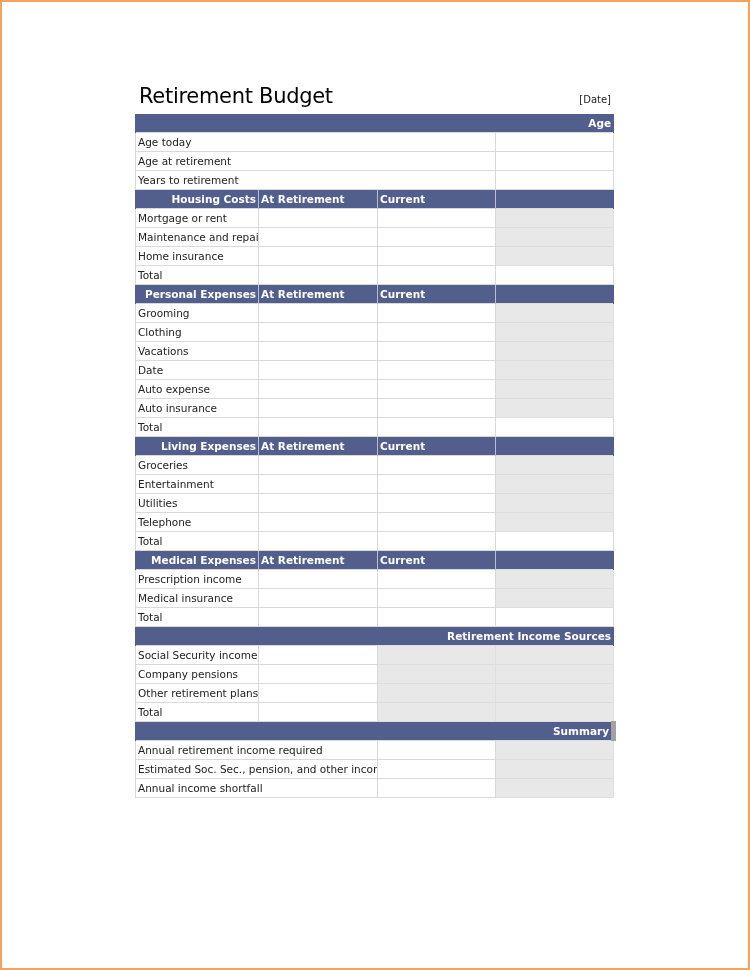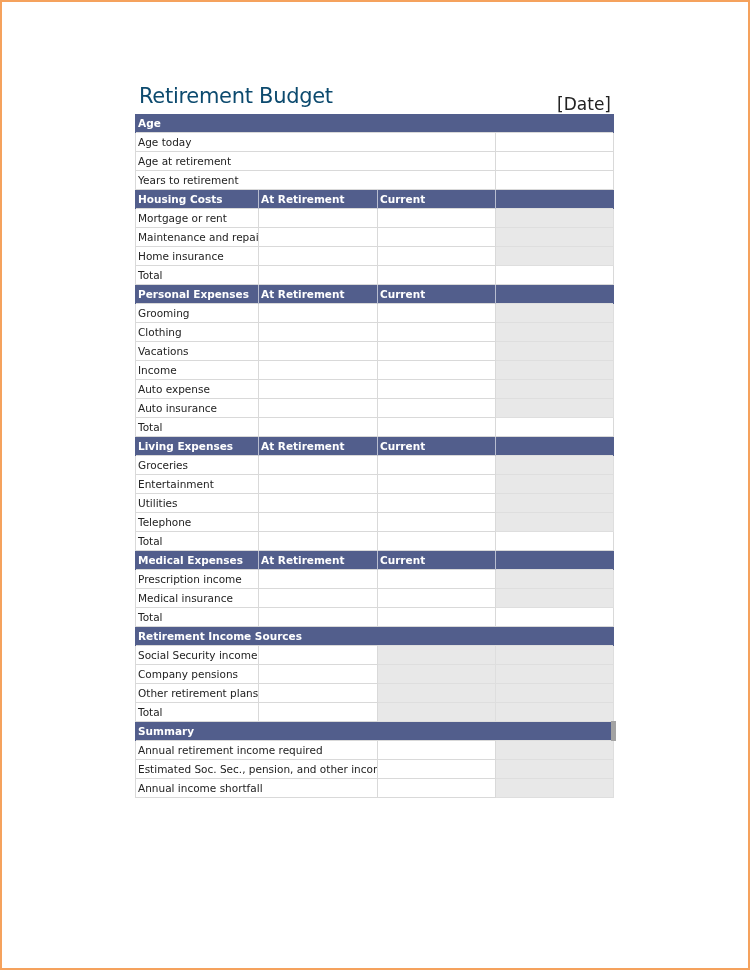--- a/index.html
+++ b/index.html
@@ -1,26 +1,26 @@
 <!DOCTYPE html>
 <html><head>
 <meta charset="utf-8">
 <style>
   html, body { margin:0; padding:0; }
   body { width:750px; height:970px; background:#fff; position:relative; overflow:hidden;
          font-family:"DejaVu Sans", sans-serif; }
   .frame { position:absolute; left:0; top:0; width:746px; height:966px; border:2px solid #f5a25d; border-right:none; border-bottom:none; }
   .frame-r { position:absolute; right:0; top:0; width:2px; height:970px; background:#f5a25d; }
   .frame-b { position:absolute; left:0; bottom:0; width:750px; height:2px; background:#f5a25d; }
-  .title { position:absolute; left:139px; top:84px; font-size:21px; color:#0c4a6e; font-family:"DejaVu Sans", sans-serif; letter-spacing:-0.3px; }
-  .date { position:absolute; right:139px; top:94px; font-size:17px; color:#222; }
+  .title { position:absolute; left:139px; top:84px; font-size:21px; color:#000000; font-family:"DejaVu Sans", sans-serif; letter-spacing:-0.3px; }
+  .date { position:absolute; right:139px; top:94px; font-size:10px; color:#222; }
   table { position:absolute; left:135px; top:114px; border-collapse:collapse; width:478px; table-layout:fixed; }
   td { height:18px; padding:0 2px; font-size:10.5px; color:#222; border:1px solid #d9d9d9; white-space:nowrap; overflow:hidden; }
   tr.hdr td { background:#525e8c; color:#fff; font-weight:bold; border:1px solid #b8bdd0; border-top:none; border-bottom:none; }
-  tr.hdr td:first-child { border-left:1px solid #525e8c; }
+  tr.hdr td:first-child { border-left:1px solid #525e8c;text-align:right; }
   tr.hdr td:last-child { border-right:1px solid #525e8c; }
   td.shade { background:#e8e8e8; border-color:#dedede; }
 </style>
 </head>
 <body>
 
 <div class="frame"></div>
 <div class="frame-r"></div>
 <div class="frame-b"></div>
 
@@ -101,21 +101,21 @@
         <td></td>
         <td class="shade"></td>
       </tr>
   <tr>
         <td>Vacations</td>
         <td></td>
         <td></td>
         <td class="shade"></td>
       </tr>
   <tr>
-        <td>Income</td>
+        <td>Date</td>
         <td></td>
         <td></td>
         <td class="shade"></td>
       </tr>
   <tr>
         <td>Auto expense</td>
         <td></td>
         <td></td>
         <td class="shade"></td>
       </tr>

